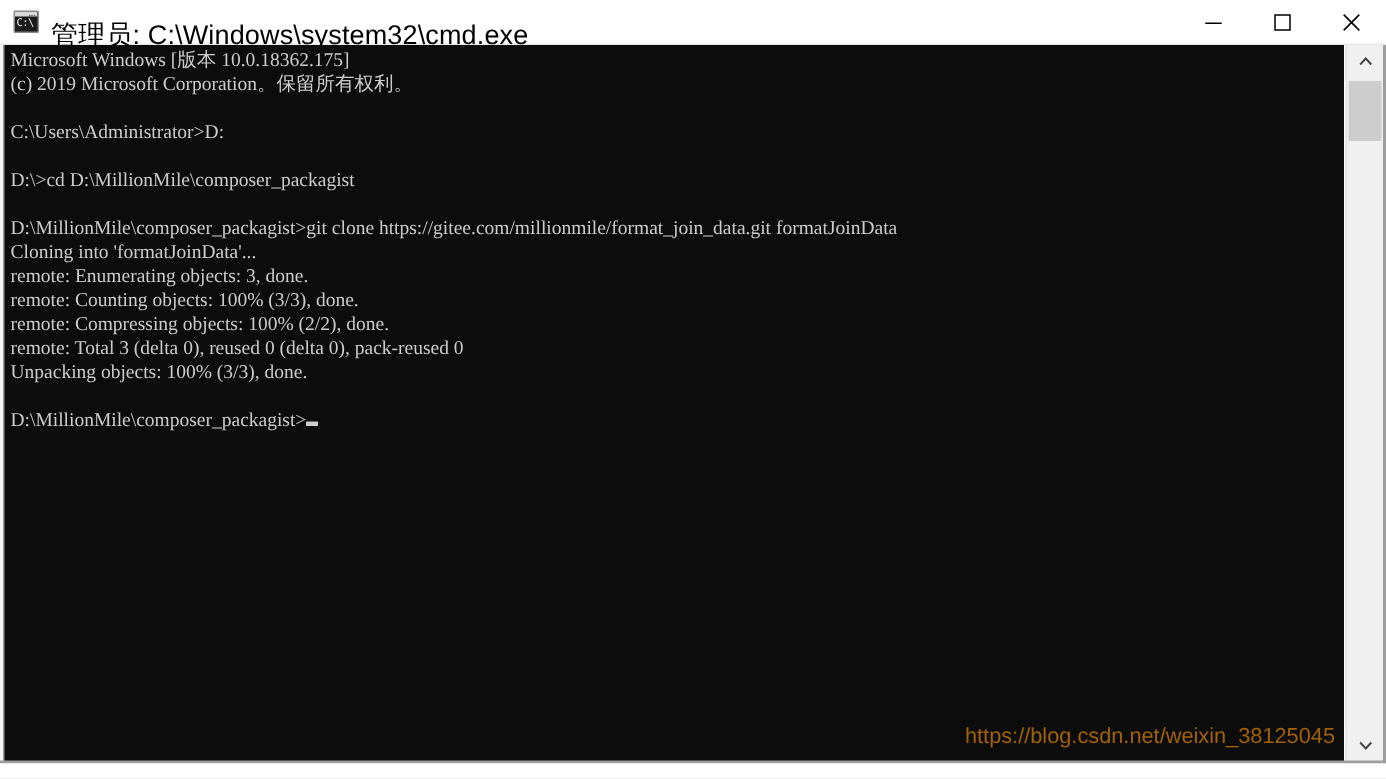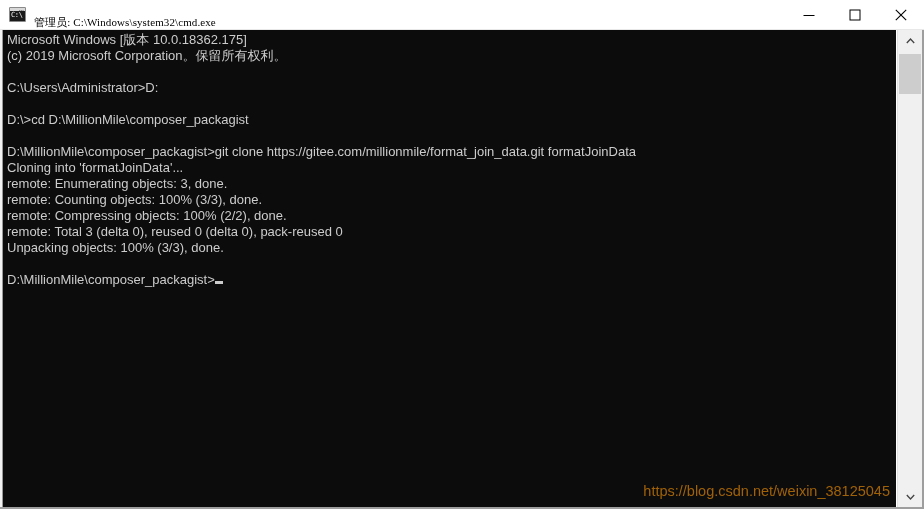--- a/index.html
+++ b/index.html
@@ -70,23 +70,23 @@
     position: absolute;
     left: 1px;
     top: 3px;
     color: #f0f0f0;
     font-family: "DejaVu Sans Mono", monospace;
     font-size: 7px;
     line-height: 9px;
     letter-spacing: -0.4px;
   }
   #title-text {
-    font-size: 11px;
+    font-size: 18px;
     color: #000000;
-    font-family: Liberation Serif, serif;
+    font-family: Liberation Sans, sans-serif;
     white-space: nowrap;
     letter-spacing: 0.1px;
     margin-top: 16px;
   }
 
   
   #window-controls {
     position: absolute;
     right: 0;
     top: 0;
@@ -117,21 +117,21 @@
     border-left: 1px solid #9a9a9a;
     box-sizing: border-box;
     overflow: hidden;
   }
   #console-text {
     position: absolute;
     left: 4px;
     top: 2px;
     right: 0;
     color: #cccccc;
-    font-family: Liberation Sans, sans-serif;
+    font-family: Liberation Serif, serif;
     font-size: 13px;
     line-height: 16px;
     white-space: pre;
     letter-spacing: 0px;
   }
   .console-line {
     height: 16px;
     white-space: pre;
   }
   .cursor-block {

